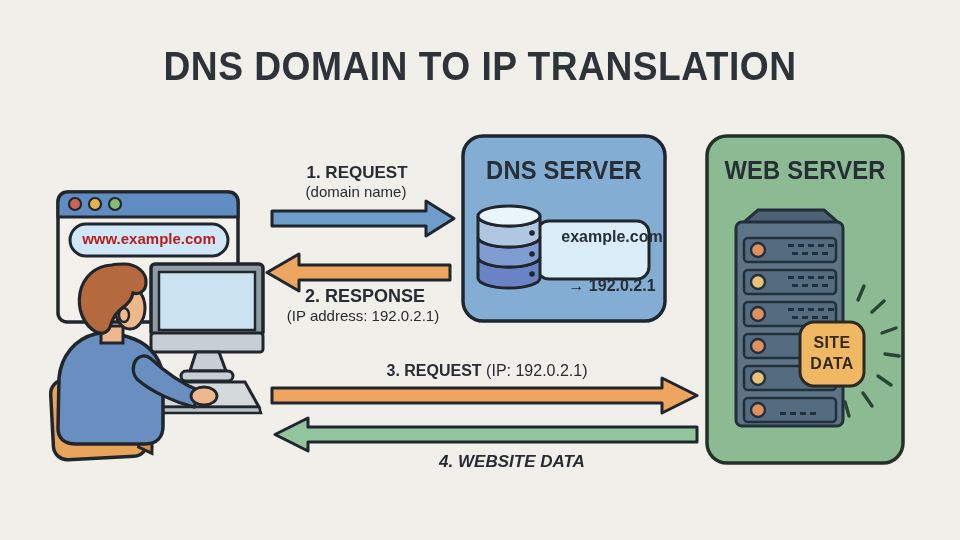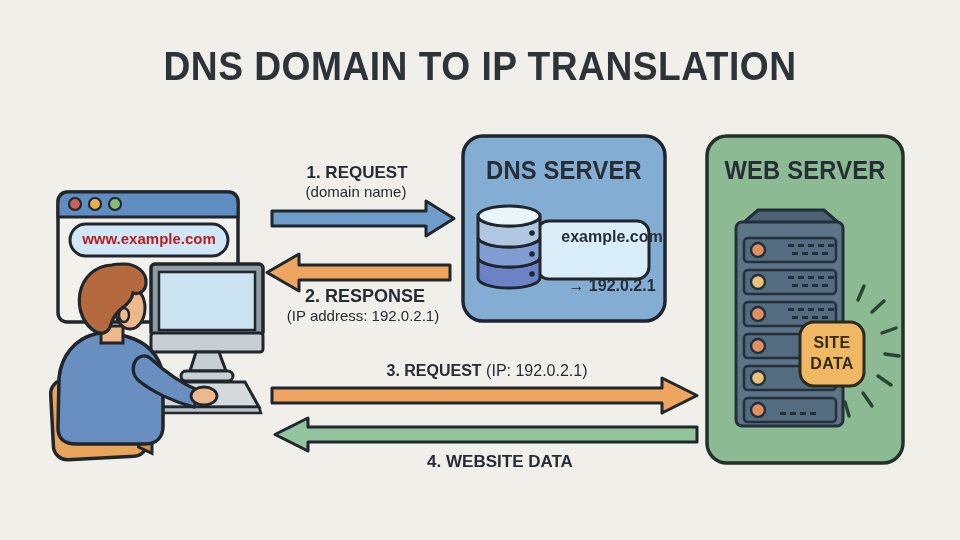--- a/index.html
+++ b/index.html
@@ -186,21 +186,21 @@
   <div class="lbl center sub" style="left:356px;top:184px;">(domain name)</div>
 
   <div class="lbl center step2" style="left:365px;top:287px;">2. RESPONSE</div>
   <div class="lbl center sub" style="left:363px;top:308px;">(IP address: 192.0.2.1)</div>
 
   <div class="lbl center mix" style="left:487px;top:362px;">
     <span class="b">3. REQUEST</span>
     <span class="plain">(IP: 192.0.2.1)</span>
   </div>
 
-  <div class="lbl center step" style="left:500px;top:453px;">4. WEBSITE DATA</div>
+  <div class="lbl center step" style="left:512px;top:453px;font-style:italic;">4. WEBSITE DATA</div>
 
   <div class="lbl boxhead" style="left:564px;top:157px;">DNS SERVER</div>
   <div class="lbl boxhead" style="left:805px;top:157px;">WEB SERVER</div>
 
   <div class="lbl center record" style="left:594px;top:228px;">example.com</div>
   <div class="lbl center record" style="left:594px;top:250px;margin-top:27px;">→ 192.0.2.1</div>
 
   <div class="lbl center badge-txt" style="left:832px;top:334px;text-align:right;">SITE</div>
   <div class="lbl center badge-txt" style="left:832px;top:355px;">DATA</div>
 

